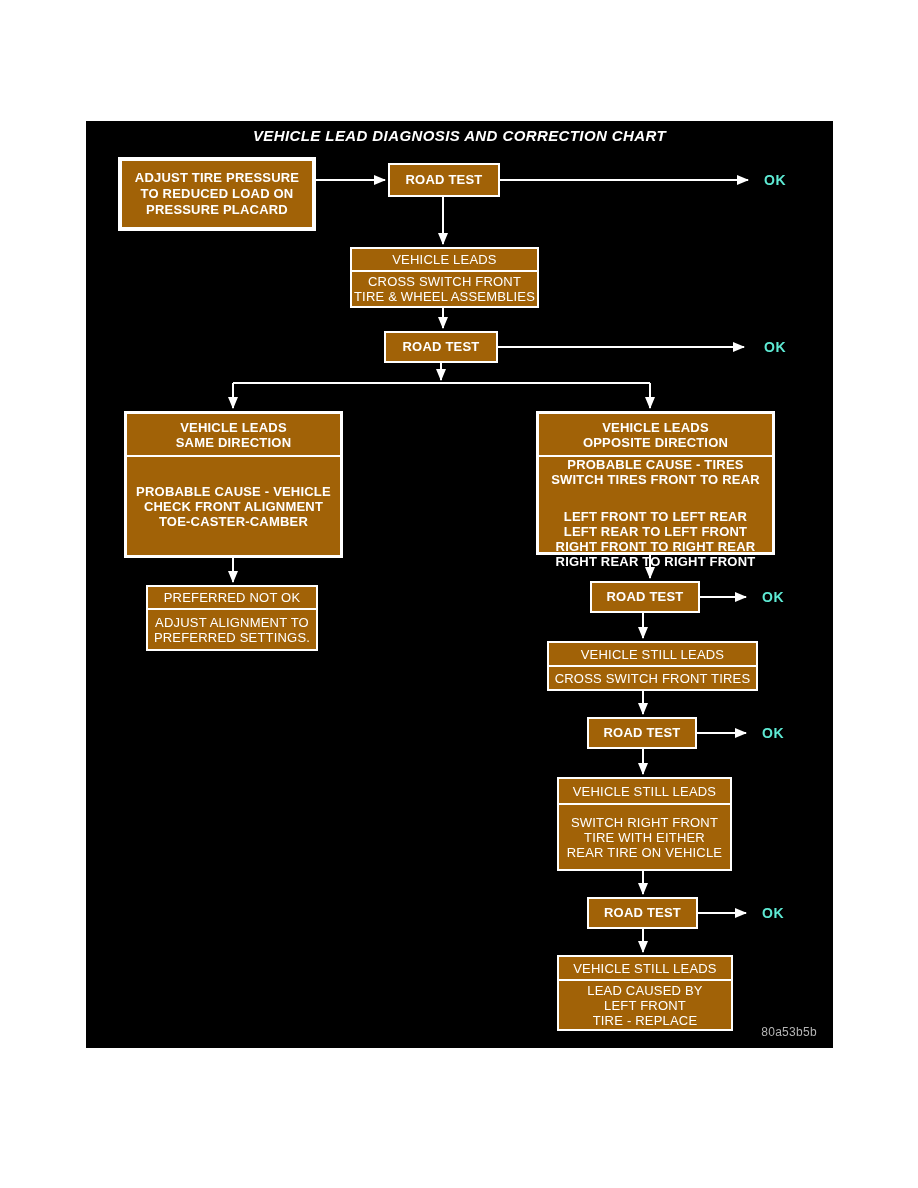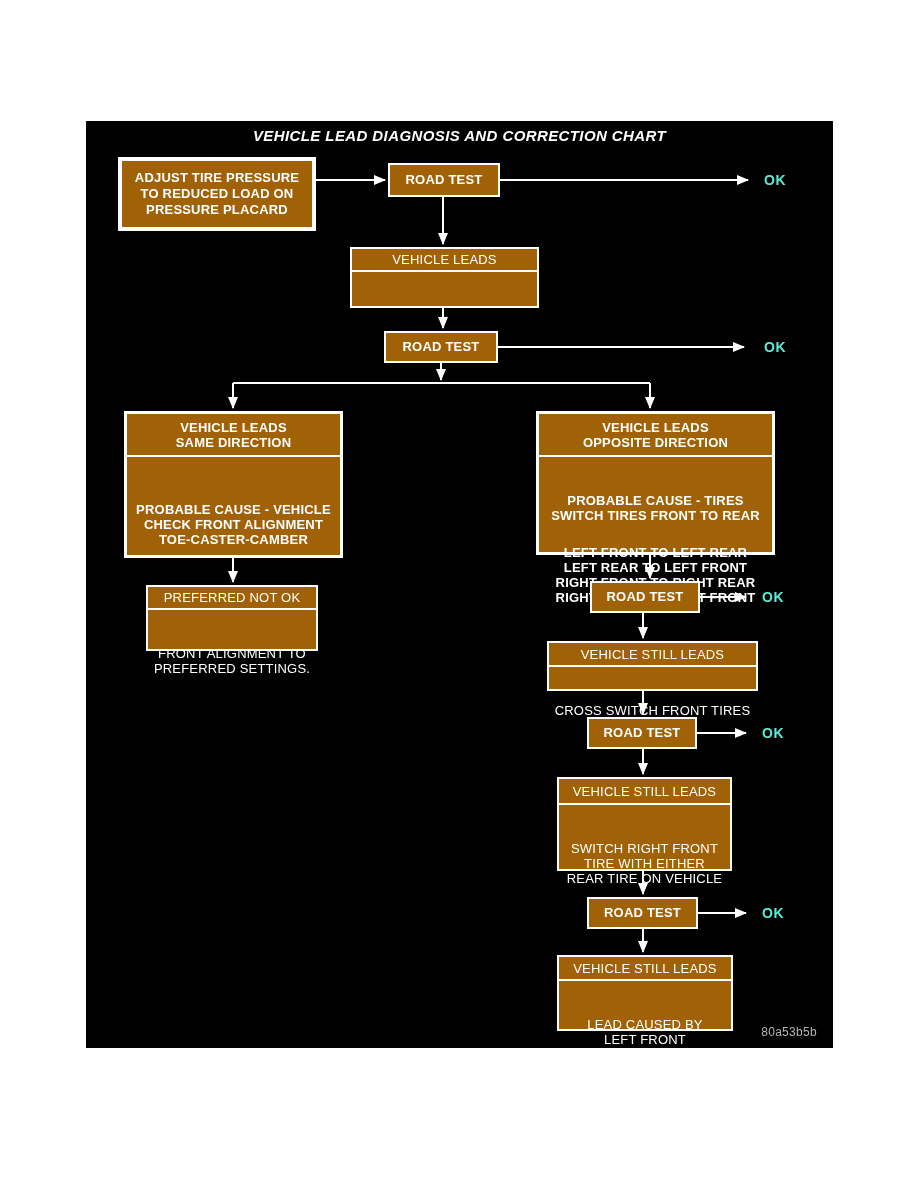--- a/index.html
+++ b/index.html
@@ -20,21 +20,21 @@
   .node {
     position:absolute; box-sizing:border-box; background:#a16207;
     border:2px solid #ffffff; color:#ffffff;
     display:flex; flex-direction:column; justify-content:center; align-items:center;
     text-align:center; font-weight:bold; font-size:13px; line-height:16px;
     white-space:pre-line; letter-spacing:0.2px;
   }
   .node.regular { font-weight:normal; line-height:15px; }
   .b3 { border-width:3px; }
   .b4 { border-width:4px; }
-  .split { justify-content:flex-start;gap:36px; }
+  .split { justify-content:flex-start; }
   .split .hdr {
     width:100%; box-sizing:border-box; border-bottom:2px solid #ffffff;
     display:flex; align-items:center; justify-content:center; flex:0 0 auto;
   }
   .split .bdy {
     width:100%; flex:1 1 auto; display:flex; flex-direction:column;
     align-items:center; justify-content:center;
   }
   .big { line-height:15px; }
   .ok {
@@ -89,38 +89,40 @@
 PRESSURE PLACARD</div>
     </div>
 
     <div class="node" style="left:302px; top:42px; width:112px; height:34px;">
       <div>ROAD TEST</div>
     </div>
     <div class="ok" style="left:678px; top:52px;">OK</div>
 
     <div class="node split regular" style="left:264px; top:126px; width:189px; height:61px;">
       <div class="hdr" style="height:23px;">VEHICLE LEADS</div>
+      <div class="bdy">CROSS SWITCH FRONT
+TIRE &amp; WHEEL ASSEMBLIES</div>
     </div>
 
     <div class="node" style="left:298px; top:210px; width:114px; height:32px;">
       <div>ROAD TEST</div>
     </div>
     <div class="ok" style="left:678px; top:219px;">OK</div>
 
     <div class="node split b3 big" style="left:38px; top:290px; width:219px; height:147px;">
       <div class="hdr" style="height:43px;">VEHICLE LEADS
 SAME DIRECTION</div>
       <div class="bdy">PROBABLE CAUSE - VEHICLE
 CHECK FRONT ALIGNMENT
 TOE-CASTER-CAMBER</div>
     </div>
 
     <div class="node split regular" style="left:60px; top:464px; width:172px; height:66px;">
       <div class="hdr" style="height:23px;">PREFERRED NOT OK</div>
-      <div class="bdy">FRONT ALIGNMENT TO
+      <div class="bdy">ADJUST ALIGNMENT TO
 PREFERRED SETTINGS.</div>
     </div>
 
     <div class="node split b3 big" style="left:450px; top:290px; width:239px; height:144px;">
       <div class="hdr" style="height:43px;">VEHICLE LEADS
 OPPOSITE DIRECTION</div>
       <div class="bdy">
         <div>PROBABLE CAUSE - TIRES
 SWITCH TIRES FRONT TO REAR</div>
         <div style="margin-top:22px;">LEFT FRONT TO LEFT REAR

